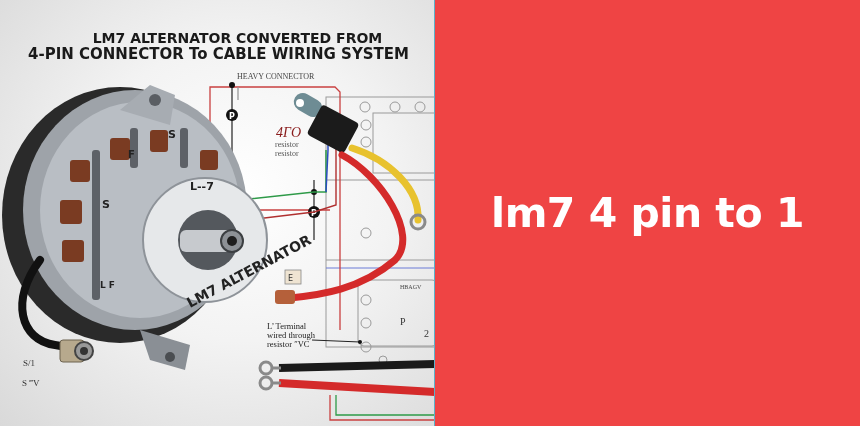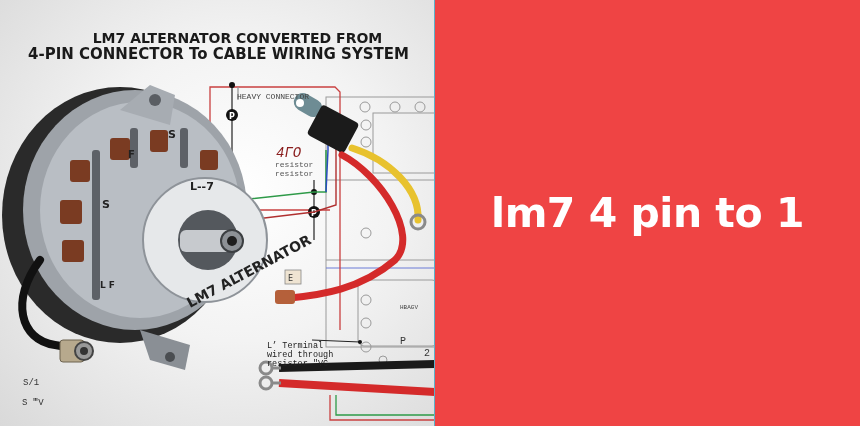--- a/index.html
+++ b/index.html
@@ -6,21 +6,21 @@
   body{width:860px;height:426px;overflow:hidden;position:relative;font-family:"Liberation Sans",sans-serif;background:#fff;}
   .left{position:absolute;left:0;top:0;width:435px;height:426px;overflow:hidden;
     background:radial-gradient(ellipse at 55% 45%, #ffffff 0%, #f3f3f3 45%, #d9d9d9 100%);}
   .right{position:absolute;left:435px;top:0;width:425px;height:426px;background:#ef4444;}
   .divider{position:absolute;left:434px;top:0;width:2px;height:426px;background:#5eb0c9;}
   .headline{position:absolute;top:0;left:0;width:425px;height:426px;display:flex;flex-direction:column;justify-content:center;align-items:center;}
   .headline span{display:block;color:#ffffff;font-family:"DejaVu Sans",sans-serif;font-weight:bold;font-size:41px;line-height:60px;letter-spacing:-0.5px;text-align:center;white-space:nowrap;}
   .diag-title{position:absolute;left:0;top:30px;width:435px;text-align:center;font-family:"DejaVu Sans",sans-serif;font-weight:bold;color:#1a1a1a;}
   .diag-title .l1{display:block;font-size:14px;line-height:16px;padding-left:40px;}
   .diag-title .l2{display:block;font-size:15px;line-height:16px;padding-left:2px;}
-  .lbl{position:absolute;font-family:Liberation Mono, monospace;color:#333;white-space:nowrap;margin-top:20px;}
+  .lbl{position:absolute;font-family:Liberation Serif, serif;color:#333;white-space:nowrap;}
   svg{position:absolute;left:0;top:0;}
 </style>
 </head>
 <body>
 
 <div class="left">
 
   <svg width="435" height="426" viewBox="0 0 435 426">
 
     <g stroke="#9a9a9a" fill="none" stroke-width="1">

